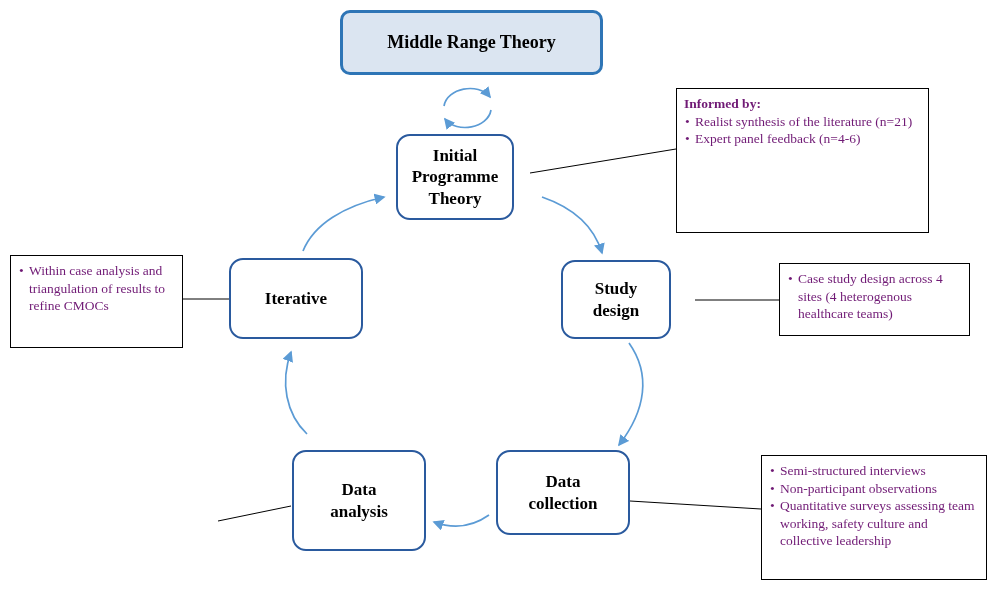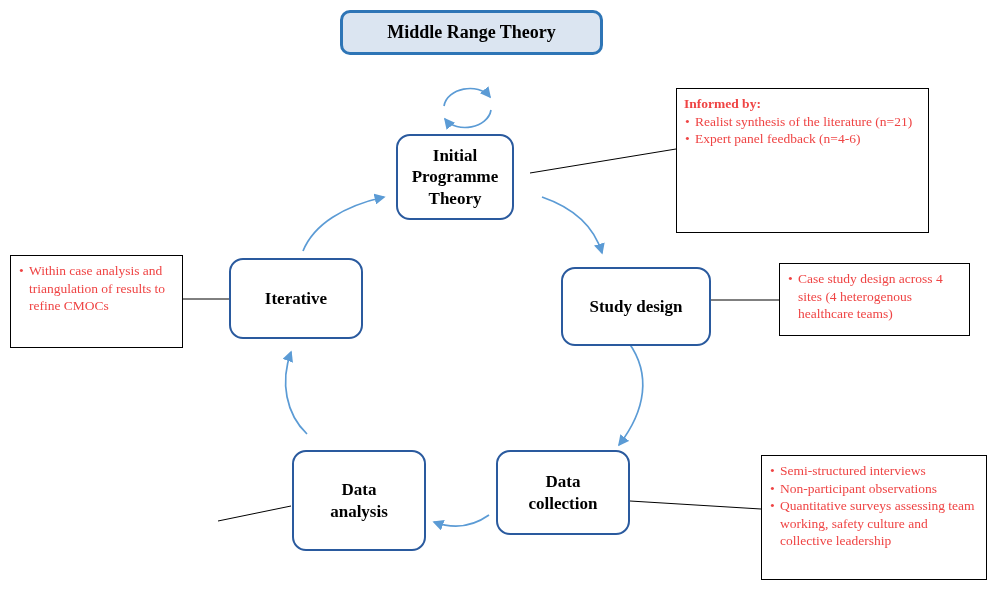--- a/index.html
+++ b/index.html
@@ -32,38 +32,38 @@
     font-size:18px;
   }
   .node.narrow-text { padding:4px 22px; }
   .note {
     position:absolute;
     border:1px solid #000000;
     background:#ffffff;
     box-sizing:border-box;
     font-size:13.5px;
     line-height:1.3;
-    color:#ef4444;
+    color:#701a75;
     padding:6px 7px 6px 7px;
   }
   .note .title { font-weight:bold; }
   .note ul { margin:0; padding:0; list-style:none; }
   .note li { position:relative; padding-left:11px; }
   .note li::before { content:"\2022"; position:absolute; left:1px; }
   svg.overlay {
     position:absolute; left:0; top:0; width:1000px; height:595px;
     pointer-events:none;
   }
   .flow { fill:none; stroke:#5b9bd5; stroke-width:1.7; }
   .conn { stroke:#000000; stroke-width:1; }
 
   
-  #mrt        { left:340px; top:10px;  width:263px; height:45px; }
+  #mrt        { left:340px; top:10px;  width:263px; height:65px; }
   #ipt        { left:396px; top:134px; width:118px; height:86px;align-items:center; }
-  #study      { left:561px; top:260px; width:150px; height:79px;margin-top:7px; }
+  #study      { left:561px; top:260px; width:110px; height:79px; }
   #synth      { left:229px; top:258px; width:134px; height:81px; }
   #dcol       { left:496px; top:450px; width:134px; height:85px; }
   #danal      { left:292px; top:450px; width:134px; height:101px; }
   #note-informed { left:676px; top:88px;  width:253px; height:145px; }
   #note-study    { left:779px; top:263px; width:191px; height:73px; }
   #note-synth    { left:10px;  top:255px; width:173px; height:93px; }
   #note-dcol     { left:761px; top:455px; width:226px; height:125px; }
   #note-danal    { left:10px;  top:480px; width:208px; height:107px; }
 </style>
 </head>

